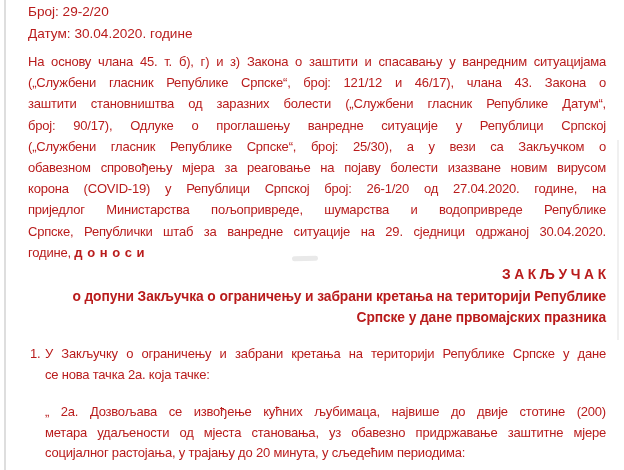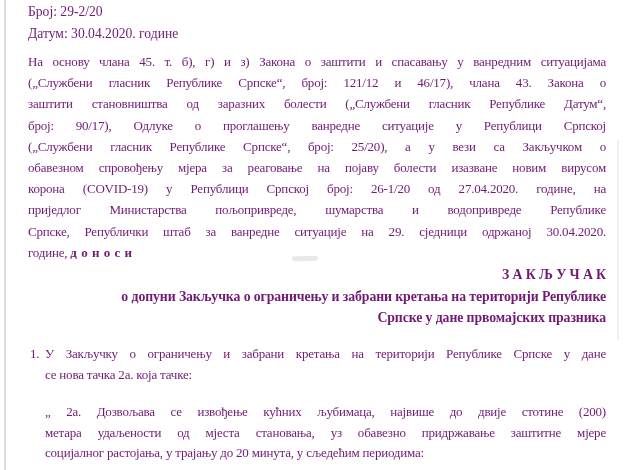--- a/index.html
+++ b/index.html
@@ -1,22 +1,22 @@
 <!DOCTYPE html>
 <html><head>
 <meta charset="utf-8">
 <style>
   html,body{margin:0;padding:0;background:#ffffff;}
   .page{
     position:relative;
     width:624px;height:470px;
     background:#ffffff;
     overflow:hidden;
-    font-family:Liberation Serif, serif;
-    color:#701a75;
+    font-family:Liberation Sans, sans-serif;
+    color:#b91c1c;
   }
   .scan-edge-left{
     position:absolute;left:4px;top:0;width:2px;height:470px;
     background:#dedede;
   }
   .scan-edge-right{
     position:absolute;right:5px;top:140px;width:2px;height:200px;
     background:#f0f0f0;
   }
   .scan-artifact{
@@ -62,21 +62,21 @@
   <div class="doc-header">
     <div>Број: 29-2/20</div>
     <div>Датум: 30.04.2020. године</div>
   </div>
 
   <div class="intro">
     <div class="just">На основу члана 45. т. б), г) и з) Закона о заштити и спасавању у ванредним ситуацијама</div>
     <div class="just">(„Службени гласник Републике Српске“, број: 121/12 и 46/17), члана 43. Закона о</div>
     <div class="just">заштити становништва од заразних болести („Службени гласник Републике Датум“,</div>
     <div class="just">број: 90/17), Одлуке о проглашењу ванредне ситуације у Републици Српској</div>
-    <div class="just">(„Службени гласник Републике Српске“, број: 25/20), а у вези са Закључком о</div>
+    <div class="just">(„Службени гласник Републике Српске“, број: 25/30), а у вези са Закључком о</div>
     <div class="just">обавезном спровођењу мјера за реаговање на појаву болести изазване новим вирусом</div>
     <div class="just">корона (COVID-19) у Републици Српској број: 26-1/20 од 27.04.2020. године, на</div>
     <div class="just">приједлог Министарства пољопривреде, шумарства и водопривреде Републике</div>
     <div class="just">Српске, Републички штаб за ванредне ситуације на 29. сједници одржаној 30.04.2020.</div>
     <div><span>године, </span><span class="bold-spaced">д о н о с и</span></div>
   </div>
 
   <div class="title-block">
     <div>З А К Љ У Ч А К</div>
     <div>о допуни Закључка о ограничењу и забрани кретања на територији Републике</div>

